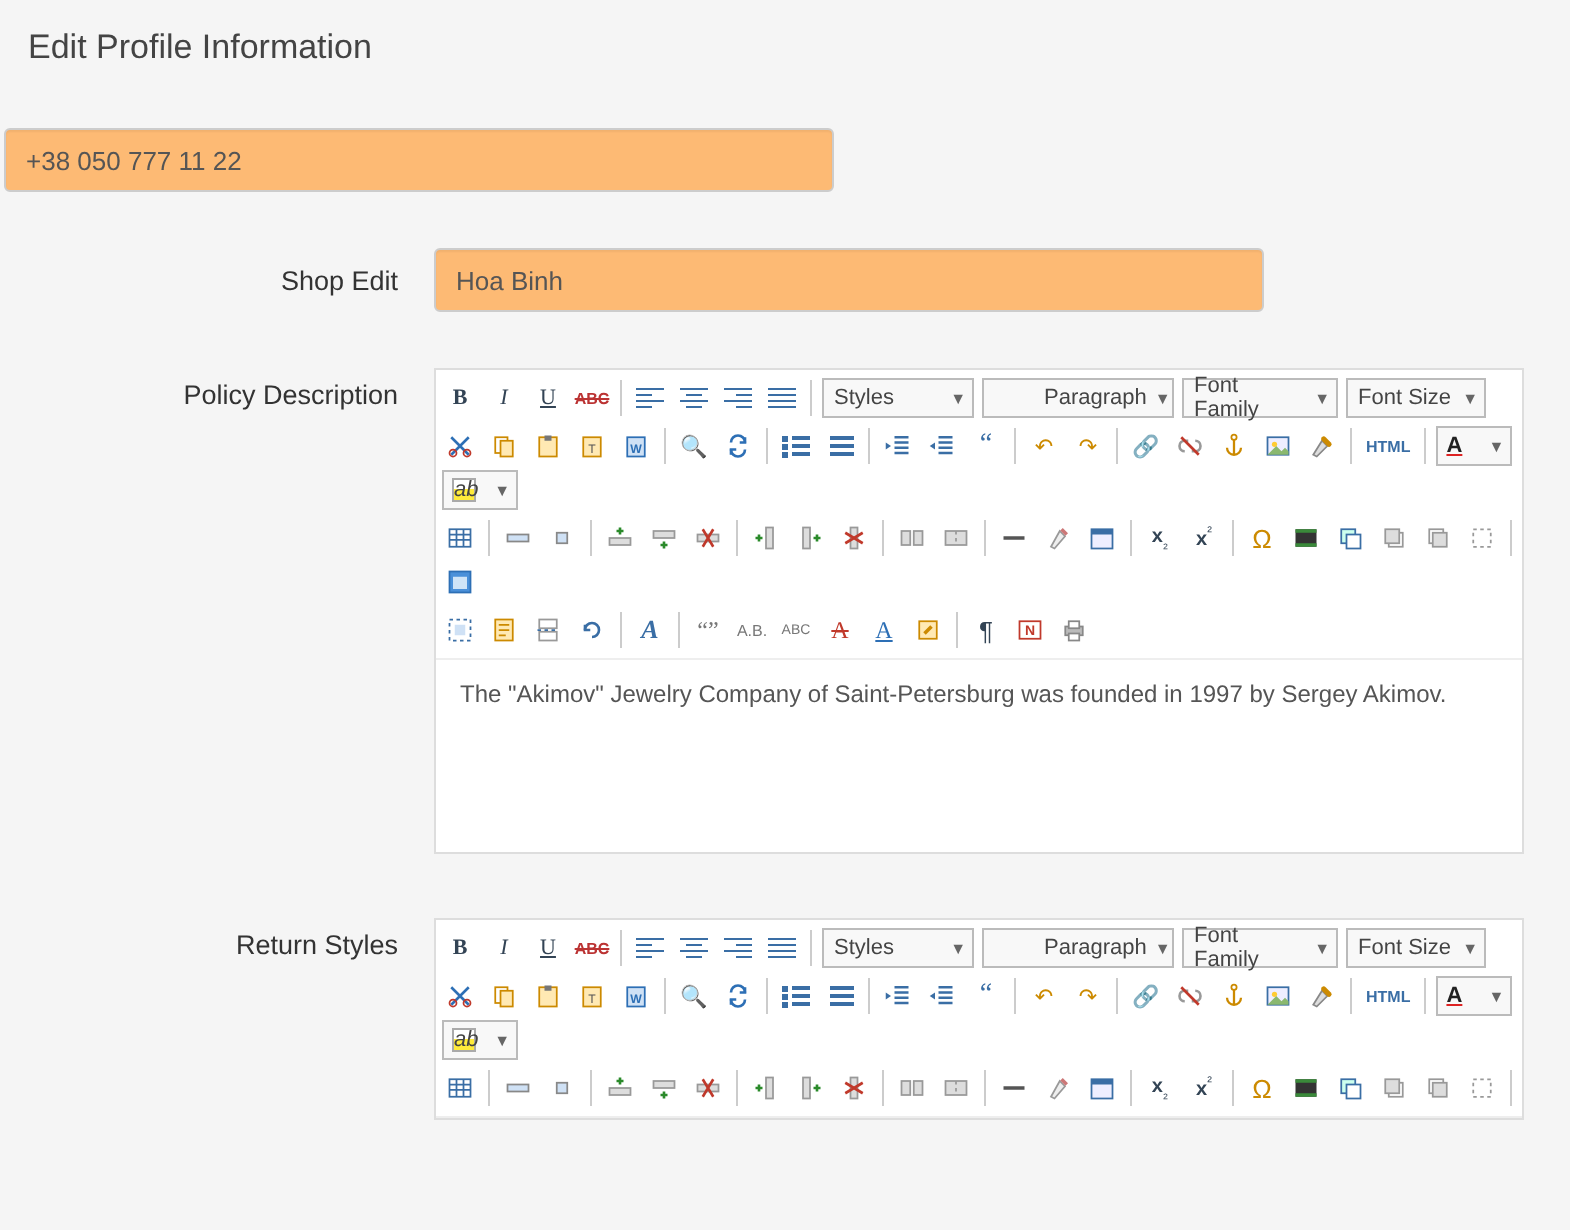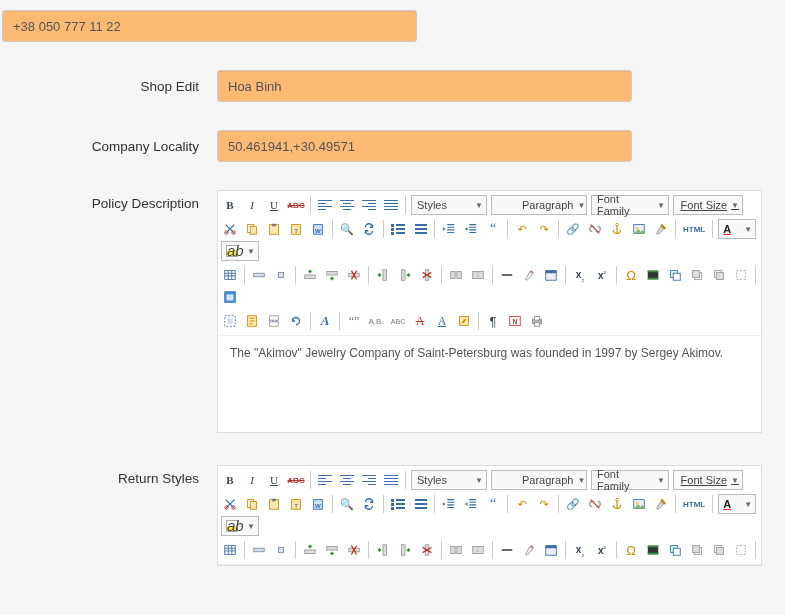--- a/index.html
+++ b/index.html
@@ -107,33 +107,33 @@
     cursor: pointer;
     gap: 4px;
   }
   .combo .arr {
     font-size: 8px;
     color: #666;
   }
   .combo.styles { width: 76px; justify-content: space-between;}
   .combo.para   { width: 96px; justify-content: space-between; padding-left: 30px;}
   .combo.font   { width: 78px; justify-content: space-between;}
-  .combo.size   { width: 70px; justify-content: flex-end; text-decoration: underline;}
+  .combo.size   { width: 70px; justify-content: space-between;}
   .combo.color  { width: 38px; justify-content: space-between; padding-left: 4px;}
   .swatch {
     width: 12px; height: 12px; display: inline-block;
   }
   .swatch.a {
     font-weight: bold; font-size: 11px; text-decoration: underline; text-decoration-color: #d22; color: #222;
   }
   .swatch.hl {
     background: linear-gradient(180deg,#fff 0%,#fff 45%,#ffeb3b 45%,#ffeb3b 100%);
     border: 1px solid #aaa;
     position: relative;
-    font-size: 15px;
+    font-size: 11px;
     line-height: 10px;
     text-align: center;
     font-style: italic;
   }
   .editor-body {
     min-height: 96px;
     padding: 10px 12px;
     font-size: 12px;
     color: #555;
   }
@@ -158,40 +158,35 @@
   .list-box.num span::before { width:auto; height:auto; background:none; font-size:6px; color:#3a6ea5; }
   .icon-svg { width: 14px; height: 14px; }
   .gold { color: #cc8a00; }
   .blue { color: #2d6fb5; }
   .gray { color: #777;}
 </style>
 </head>
 <body>
 
 <div class="page">
+  <div class="page-title">Edit Profile Information</div>
 
   <div class="form-row simple">
     <div class="field-col">
       <input type="text" class="text-input" value="+38 050 777 11 22" style="">
     </div>
   </div>
 
   <div class="form-row simple">
     <div class="label-col">Shop Edit</div>
     <div class="field-col">
       <input type="text" class="text-input" value="Hoa Binh" style="">
     </div>
   </div>
 
-  <div class="form-row simple">
-    <div class="label-col">Company Locality</div>
-    <div class="field-col">
-      <input type="text" class="text-input" value="50.461941,+30.49571" style="">
-    </div>
-  </div>
 
   <div class="form-row">
     <div class="label-col">Policy Description</div>
     <div class="field-col">
       <div class="editor">
         <div class="toolbar">
 
           <div class="tb-row">
             <span class="btn b">B</span>
             <span class="btn i">I</span>

